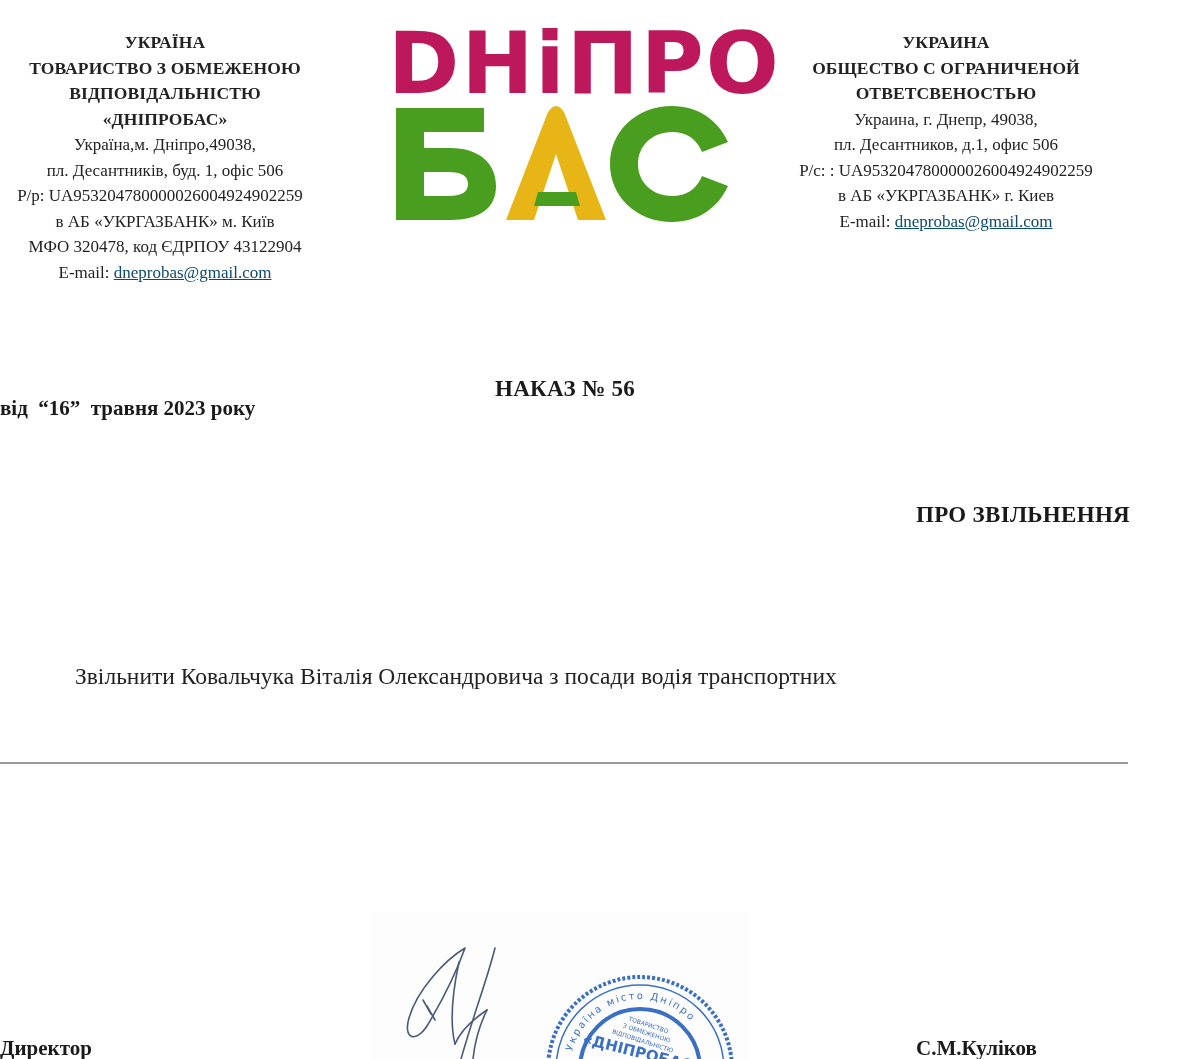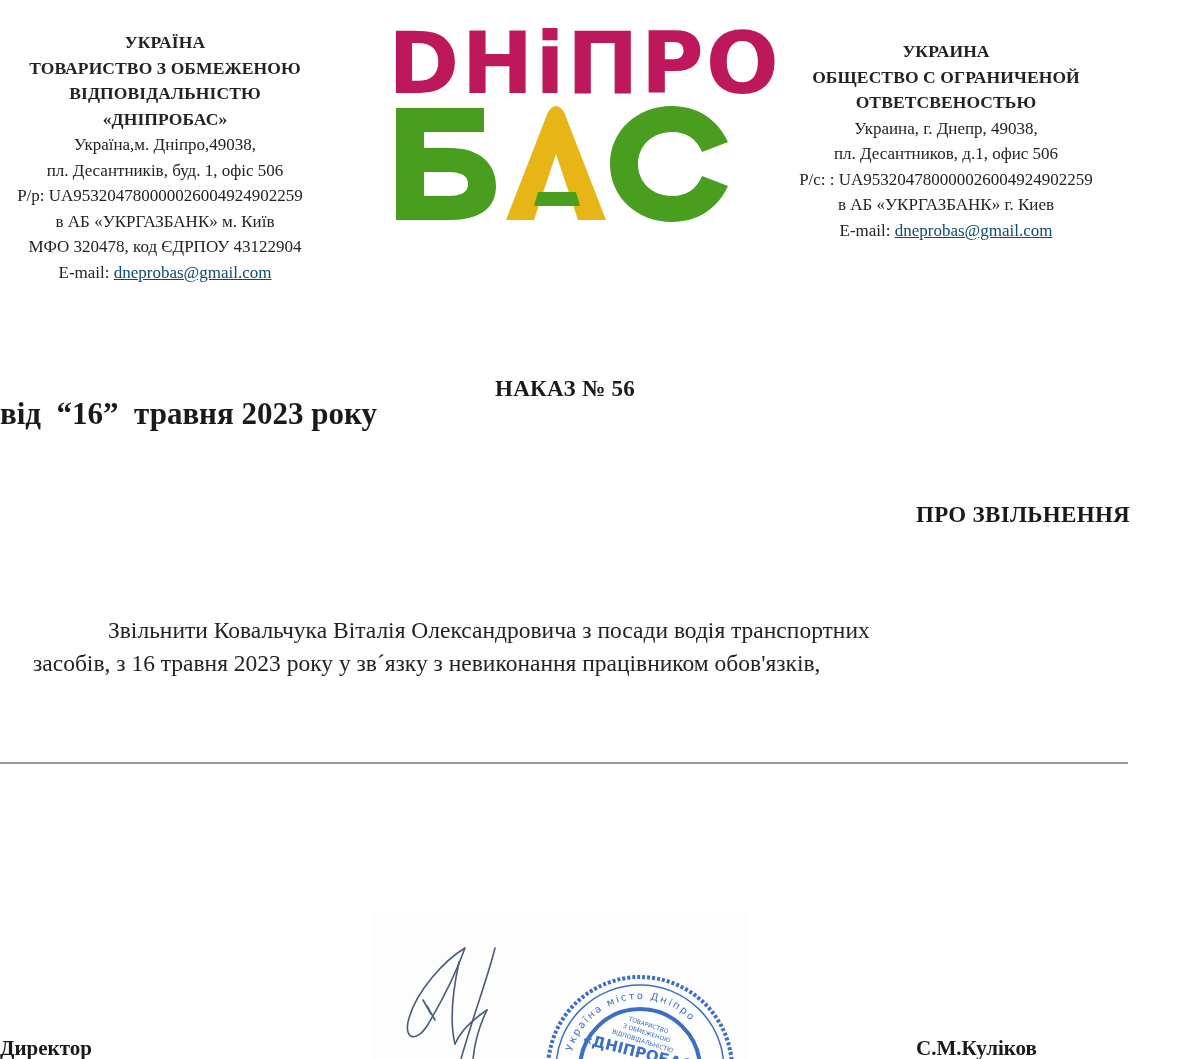--- a/index.html
+++ b/index.html
@@ -21,21 +21,21 @@
       position: absolute;
       top: 30px;
       text-align: center;
       font-size: 17px;
       line-height: 25.5px;
       color: #222;
     }
     .head-col .b { font-weight: bold; font-size: 17.5px; letter-spacing: 0.1px; }
     .head-col .r { font-weight: normal; }
     .head-left { left: -40px; width: 410px; }
-    .head-right { left: 740px; width: 412px; margin-top: 9px; }
+    .head-right { left: 740px; width: 412px; }
     .head-col .email-link {
       color: #0c4a6e;
       text-decoration: underline;
     }
     .head-left .line-acct { margin-left: -10px; }
 
     
     .logo {
       position: absolute;
       left: 388px;
@@ -72,44 +72,43 @@
       font-weight: bold;
       font-size: 23px;
       letter-spacing: 0.3px;
       margin-top: 36px;
     }
     .order-date {
       position: absolute;
       left: 0;
       top: 396px;
       font-weight: bold;
-      font-size: 31px;
+      font-size: 21px;
       white-space: pre;
     }
     .subject {
       position: absolute;
       left: 0;
       top: 502px;
       width: 1130px;
       text-align: right;
       font-weight: bold;
       font-size: 23px;
       letter-spacing: 0.3px;
     }
 
     
     .body-text {
       position: absolute;
       left: 0;
-      top: 614px;
+      top: 660px;
       width: 1128px;
       font-size: 23.5px;
       line-height: 32.5px;
       color: #222;
-      padding-left: 33px;
     }
     .body-text .line { white-space: nowrap; }
     .body-text .indent { padding-left: 75px; }
     .rule {
       position: absolute;
       left: 0;
       top: 762px;
       width: 1128px;
       height: 2px;
       background: #9a9a9a;
@@ -194,21 +193,20 @@
   <div class="r">в АБ «УКРГАЗБАНК» г. Киев</div>
   <div class="r"><span>E-mail: </span><a class="email-link">dneprobas@gmail.com</a></div>
 </div>
 
 <div class="order-title">НАКАЗ № 56</div>
 <div class="order-date">від  “16”  травня 2023 року</div>
 <div class="subject">ПРО ЗВІЛЬНЕННЯ</div>
 
 <div class="body-text">
   <div class="line indent">Звільнити Ковальчука Віталія Олександровича з посади водія транспортних</div>
-  <div class="line">засобів, з 16 травня 2023 року у зв´язку з невиконання працівником обов'язків,</div>
 </div>
 <div class="rule"></div>
 
 <div class="stamp-bg"></div>
 
 <svg class="signature" viewBox="0 0 140 119" xmlns="http://www.w3.org/2000/svg">
   <g fill="none" stroke="#4c5a78" stroke-width="1.6" stroke-linecap="round" stroke-linejoin="round">
     <path d="M70 8 C50 20 22 50 14 78 C8 98 20 104 32 86 C44 66 60 36 70 8 Z"></path>
     <path d="M64 22 C58 50 54 80 60 104"></path>
     <path d="M60 104 C66 90 80 78 92 70"></path>

